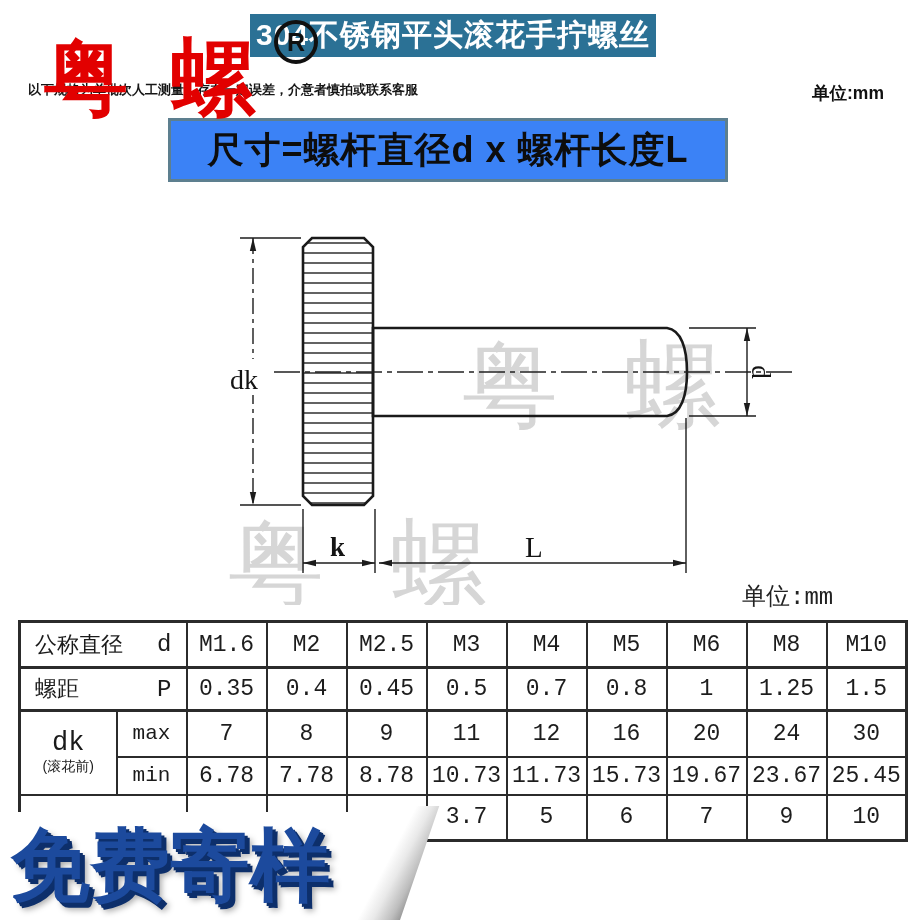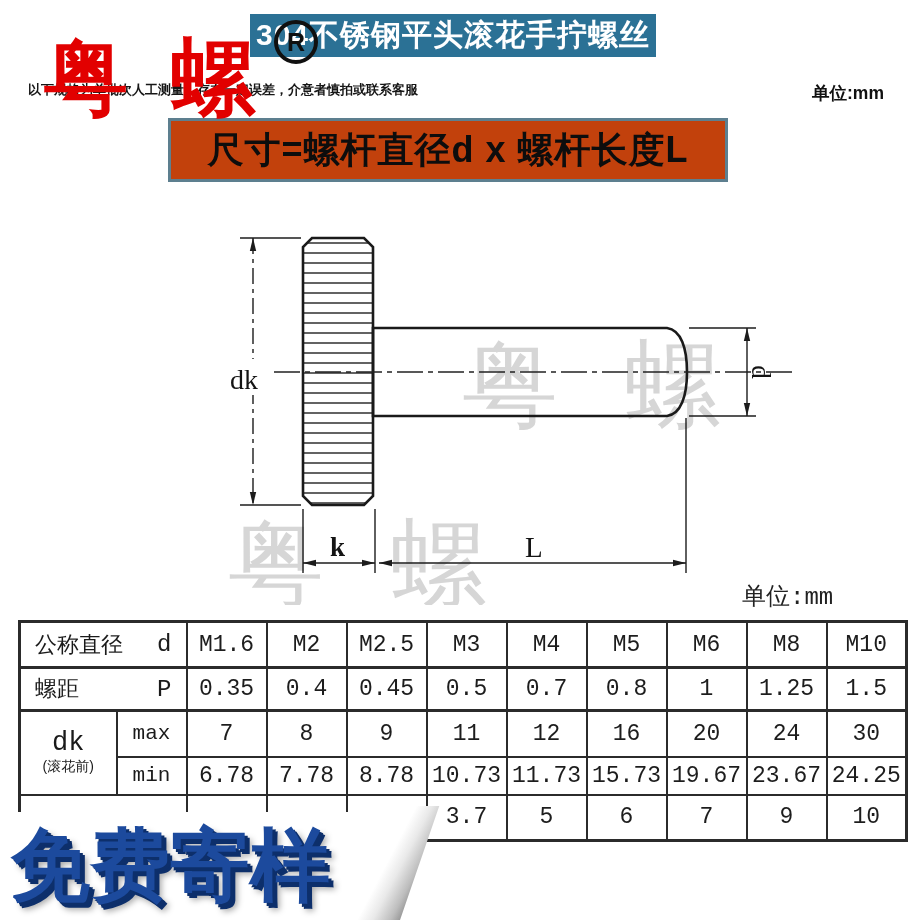--- a/index.html
+++ b/index.html
@@ -11,21 +11,21 @@
     display:flex;align-items:center;justify-content:center;}
   .title-text{font-size:30px;font-weight:700;color:#fff;letter-spacing:1px;white-space:nowrap;}
   .reg-mark{position:absolute;left:274px;top:20px;width:44px;height:44px;border:4px solid #101010;
     border-radius:50%;box-sizing:border-box;display:flex;align-items:center;justify-content:center;
     font-size:25px;font-weight:700;color:#101010;background:transparent;z-index:3;}
   .red-watermark{position:absolute;left:44px;top:26px;font-size:84px;font-weight:900;
     letter-spacing:10px;line-height:1.25;z-index:2;white-space:nowrap;}
   .disclaimer{position:absolute;left:28px;top:81px;font-size:13px;font-weight:600;color:#161616;white-space:nowrap;}
   .unit-top{position:absolute;left:812px;top:81px;font-size:17.5px;font-weight:700;color:#111;}
   .size-box{position:absolute;left:168px;top:118px;width:560px;height:64px;border:3px solid #5d7f8f;
-    box-sizing:border-box;display:flex;align-items:center;justify-content:center;background:#c2410c;}
+    box-sizing:border-box;display:flex;align-items:center;justify-content:center;background:#3b82f6;}
   .size-box span{font-size:36px;font-weight:700;color:#0d0d0d;letter-spacing:1px;white-space:nowrap;}
 
   
   .drawing{position:absolute;left:0;top:205px;width:920px;height:400px;}
 
   
   .unit-table{position:absolute;left:742px;top:580px;font-size:24px;color:#222;
     font-family:"Liberation Mono","DejaVu Sans Mono",monospace;}
   .spec-wrap{position:absolute;left:18px;top:620px;z-index:1;}
   table.spec{border-collapse:collapse;table-layout:fixed;width:887px;background:#fff;border:3px solid #2b2b2b;}
@@ -194,21 +194,21 @@
       <tr class="r3">
         <td class="sub">min</td>
         <td class="val">6.78</td>
         <td class="val">7.78</td>
         <td class="val">8.78</td>
         <td class="val">10.73</td>
         <td class="val">11.73</td>
         <td class="val">15.73</td>
         <td class="val">19.67</td>
         <td class="val">23.67</td>
-        <td class="val">24.25</td>
+        <td class="val">25.45</td>
       </tr>
       <tr class="r4">
         <td colspan="2"></td>
         <td class="val"></td>
         <td class="val"></td>
         <td class="val"></td>
         <td class="val">3.7</td>
         <td class="val">5</td>
         <td class="val">6</td>
         <td class="val">7</td>

